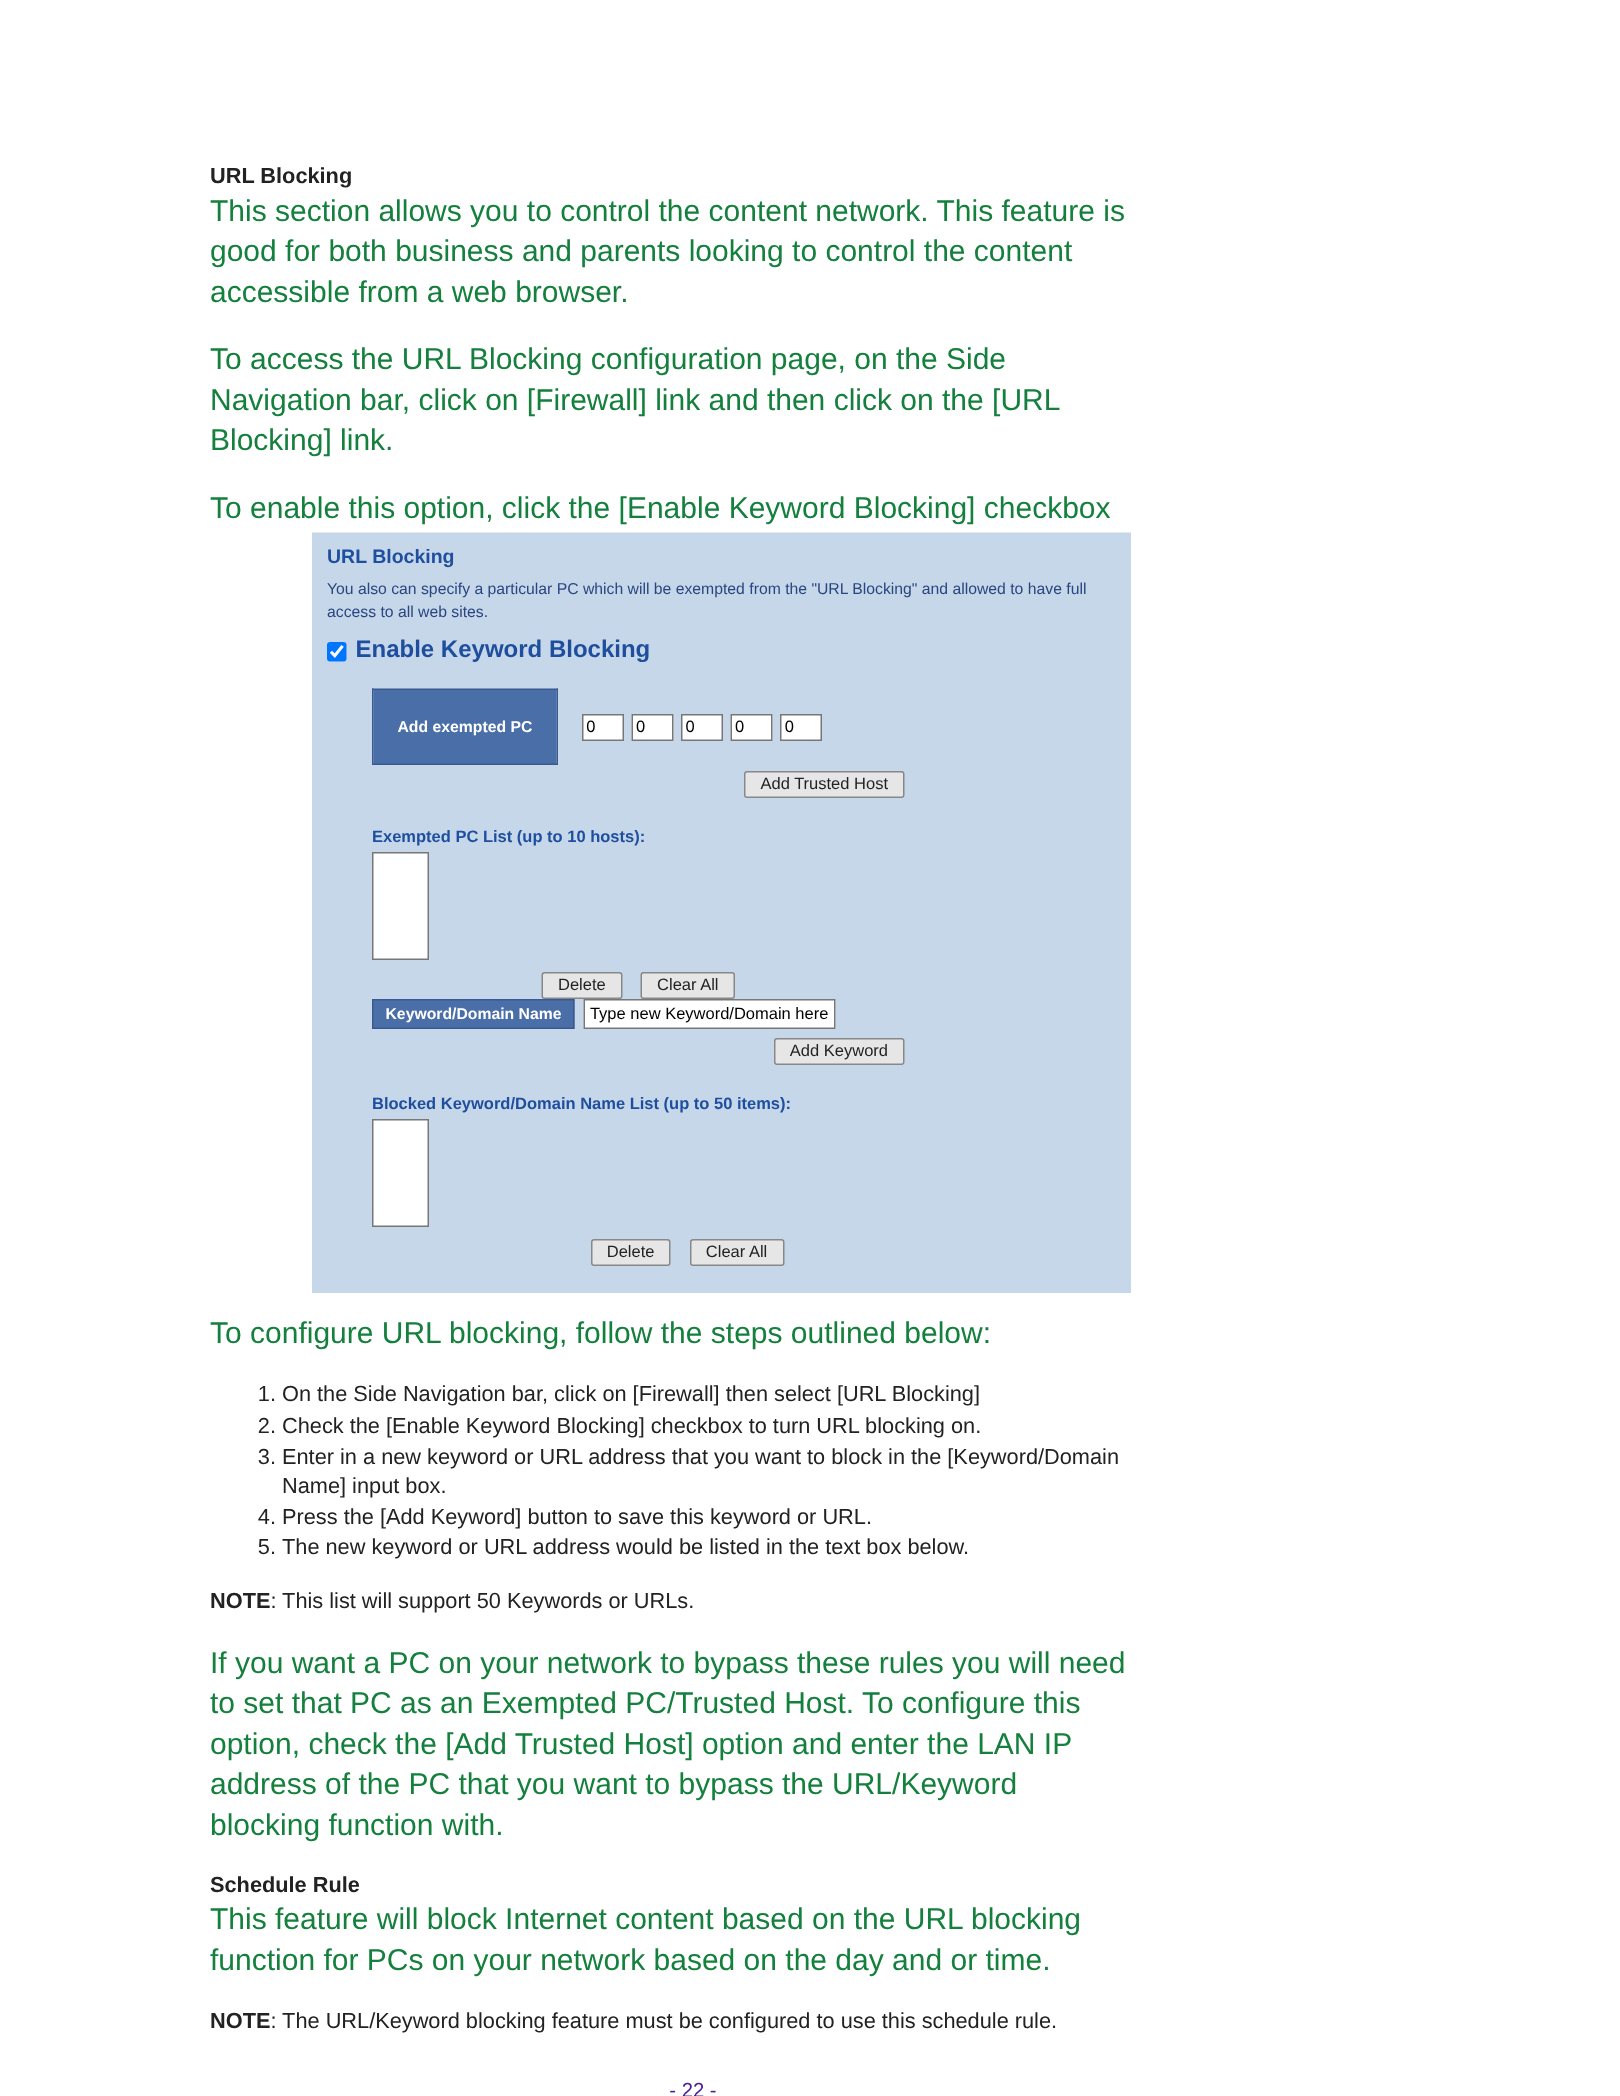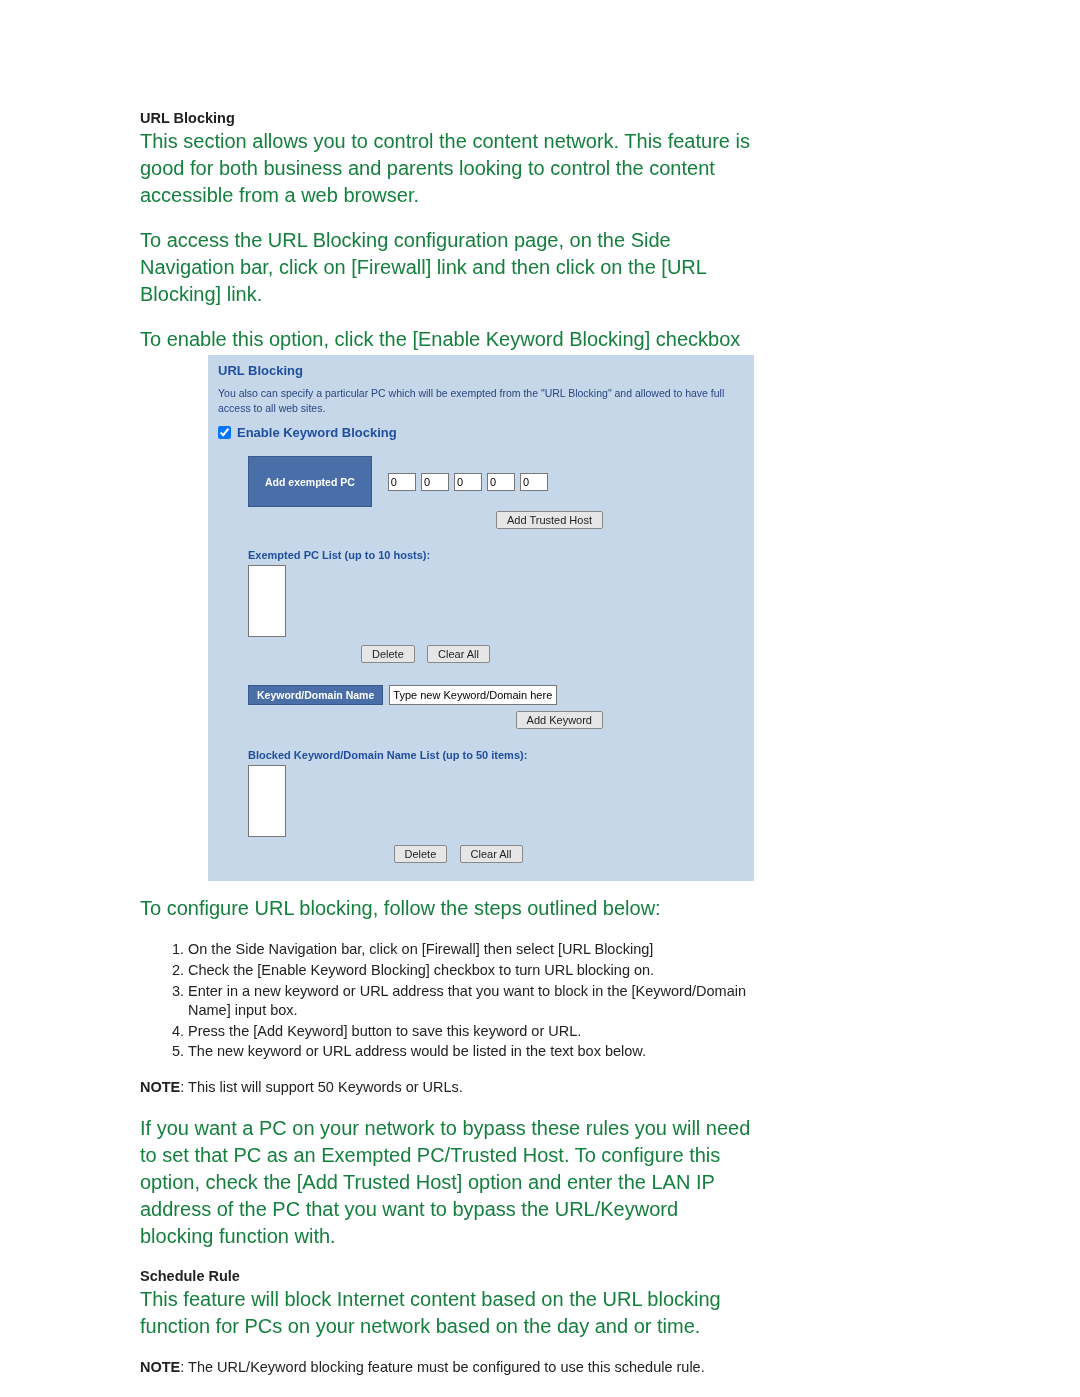--- a/index.html
+++ b/index.html
@@ -62,21 +62,21 @@
     margin-bottom: 16px;
   }
   .chk-row input[type="checkbox"] {
     width: 13px;
     height: 13px;
     margin: 0;
   }
   .chk-label {
     color: #1f4e9e;
     font-weight: bold;
-    font-size: 13px;
+    font-size: 16px;
   }
   .form-table {
     margin-left: 30px;
     border-collapse: collapse;
   }
   .form-table td {
     padding: 16px;
     vertical-align: middle;
   }
   .cell-label {
@@ -145,21 +145,20 @@
     font-size: 11px;
     font-family: Arial, sans-serif;
     padding: 1px 3px;
     border: 1px solid #777;
     background: #fff;
     width: 160px;
     box-sizing: content-box;
   }
   .kw-row {
     margin-left: 30px;
-    margin-top: 22px;
     display: flex;
     align-items: center;
   }
   .kw-row .cell-label {
     display: inline-flex;
     align-items: center;
     padding: 3px 8px;
   }
   .kw-row .kw-field-wrap {
     padding-left: 6px;

